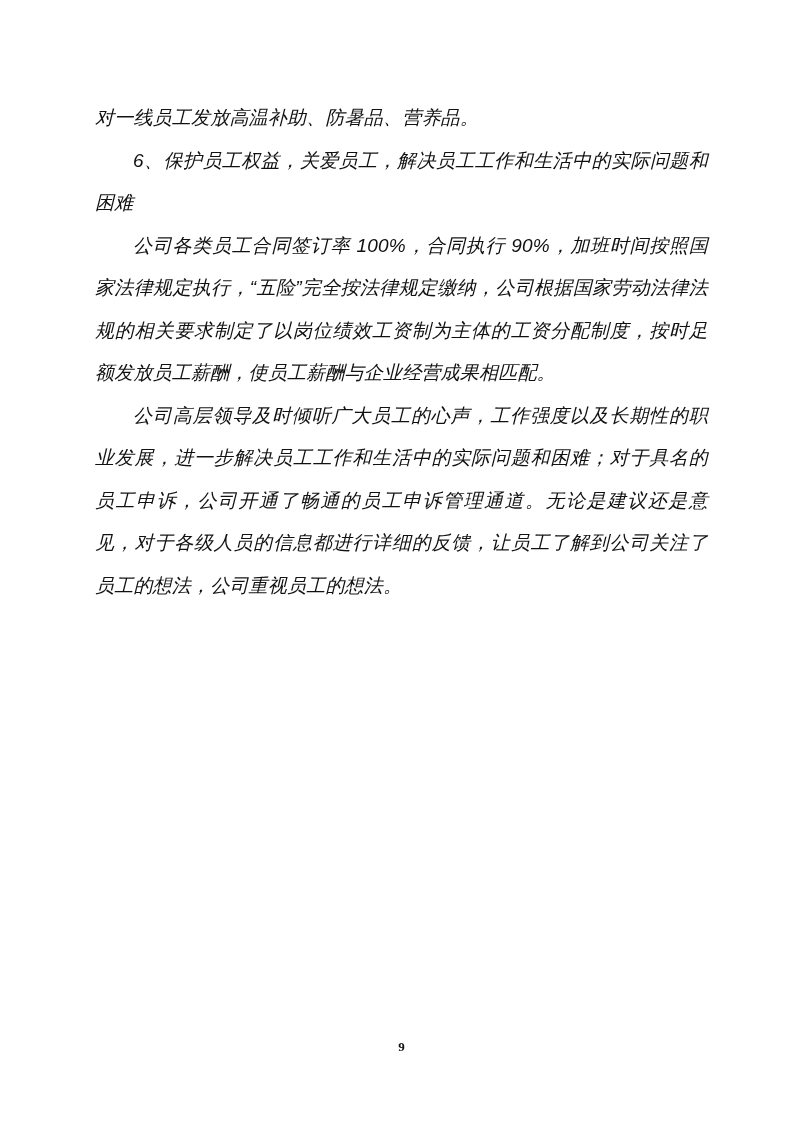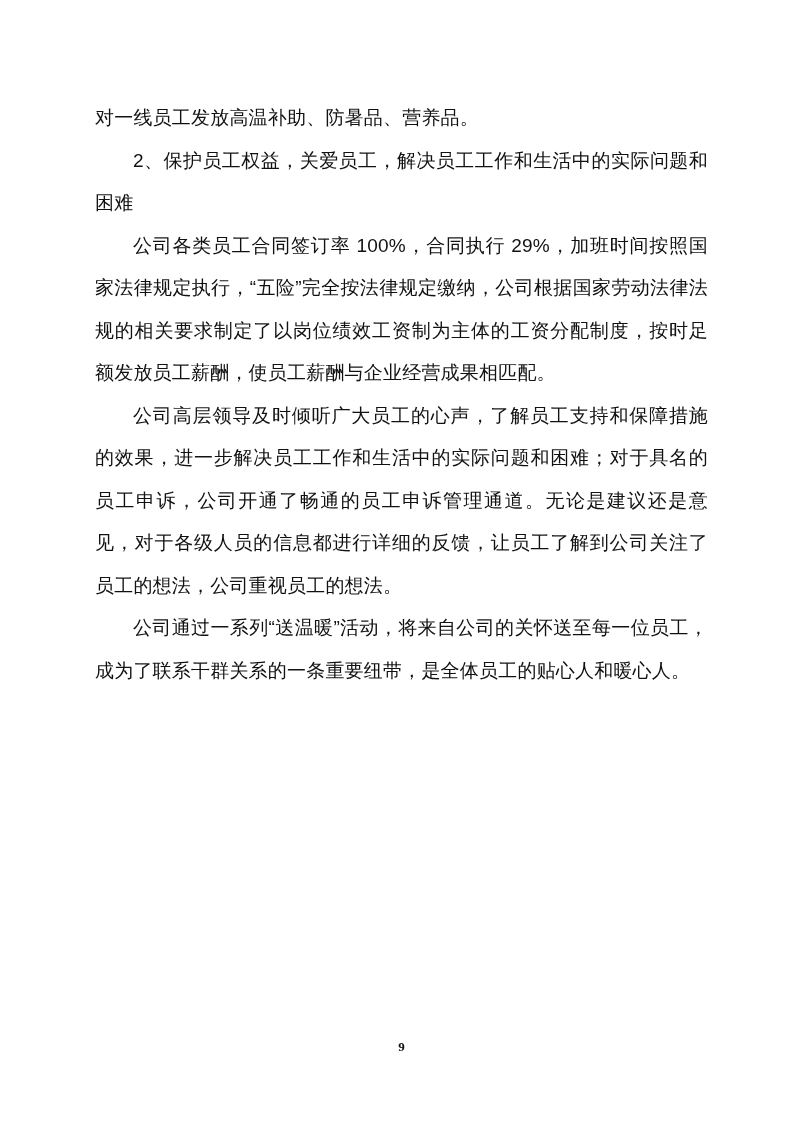--- a/index.html
+++ b/index.html
@@ -24,20 +24,21 @@
   }
   .para {
     margin: 0;
     font-size: 19px;
     line-height: 42.5px;
     text-align: justify;
     text-justify: inter-ideograph;
     letter-spacing: 0.2px;
     word-break: break-all;
     color: #111111;
+    font-style: italic;
   }
   .para.indent {
     text-indent: 2em;
   }
   .footer {
     position: absolute;
     left: 95px;
     top: 1037px;
     width: 613px;
     text-align: center;
@@ -48,22 +49,21 @@
     color: #111111;
     font-weight: bold;
   }
 </style>
 </head>
 <body>
 
 <div class="page">
   <div class="content">
     <p class="para">对一线员工发放高温补助、防暑品、营养品。</p>
-    <p class="para indent">2、保护员工权益，关爱员工，解决员工工作和生活中的实际问题和困难</p>
-    <p class="para indent">公司各类员工合同签订率 100%，合同执行 29%，加班时间按照国家法律规定执行，“五险”完全按法律规定缴纳，公司根据国家劳动法律法规的相关要求制定了以岗位绩效工资制为主体的工资分配制度，按时足额发放员工薪酬，使员工薪酬与企业经营成果相匹配。</p>
-    <p class="para indent">公司高层领导及时倾听广大员工的心声，了解员工支持和保障措施的效果，进一步解决员工工作和生活中的实际问题和困难；对于具名的员工申诉，公司开通了畅通的员工申诉管理通道。无论是建议还是意见，对于各级人员的信息都进行详细的反馈，让员工了解到公司关注了员工的想法，公司重视员工的想法。</p>
-    <p class="para indent">公司通过一系列“送温暖”活动，将来自公司的关怀送至每一位员工，成为了联系干群关系的一条重要纽带，是全体员工的贴心人和暖心人。</p>
+    <p class="para indent">6、保护员工权益，关爱员工，解决员工工作和生活中的实际问题和困难</p>
+    <p class="para indent">公司各类员工合同签订率 100%，合同执行 90%，加班时间按照国家法律规定执行，“五险”完全按法律规定缴纳，公司根据国家劳动法律法规的相关要求制定了以岗位绩效工资制为主体的工资分配制度，按时足额发放员工薪酬，使员工薪酬与企业经营成果相匹配。</p>
+    <p class="para indent">公司高层领导及时倾听广大员工的心声，工作强度以及长期性的职业发展，进一步解决员工工作和生活中的实际问题和困难；对于具名的员工申诉，公司开通了畅通的员工申诉管理通道。无论是建议还是意见，对于各级人员的信息都进行详细的反馈，让员工了解到公司关注了员工的想法，公司重视员工的想法。</p>
   </div>
 
   <div class="footer">
     <span class="page-number">9</span>
   </div>
 </div>
 
 </body></html>

